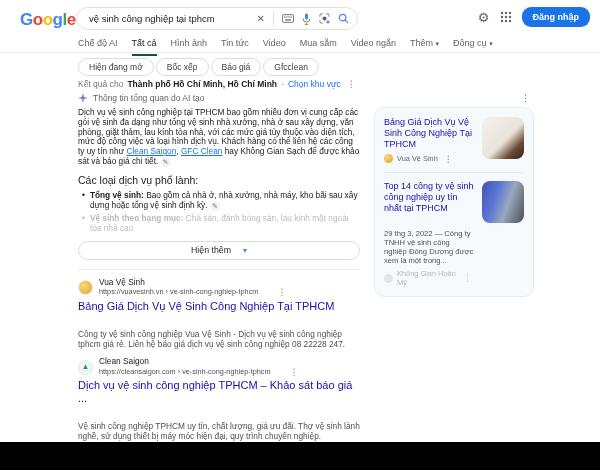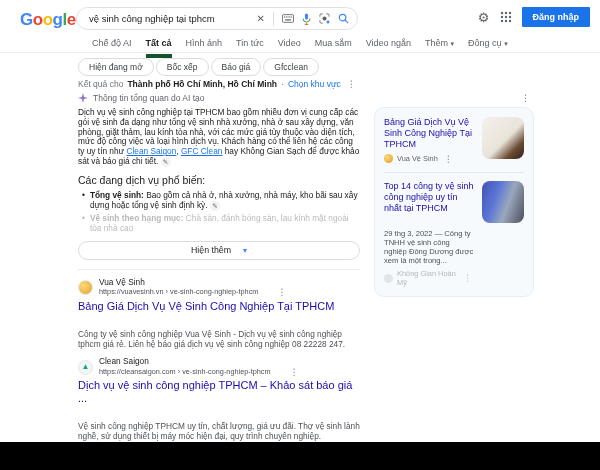--- a/index.html
+++ b/index.html
@@ -13,26 +13,26 @@
   .gl0{color:#4285F4}.gl1{color:#EA4335}.gl2{color:#FBBC05}.gl3{color:#4285F4}.gl4{color:#34A853}.gl5{color:#EA4335}
   .searchbox { position:absolute; left:76px; top:7px; width:282px; height:23px; border:1px solid #dfe1e5; border-radius:12px;
                display:flex; align-items:center; padding:0 8px 0 12px; background:#fff; }
   .searchbox input { flex:1; border:none; outline:none; font-size:9.5px; color:#202124; font-family:"Liberation Sans",sans-serif; background:transparent; min-width:0; }
   .sb-ic { display:flex; align-items:center; gap:8px; }
   .ic-x { font-size:10px; color:#5f6368; cursor:pointer; }
   .sb-div { width:1px; height:14px; background:#dfe1e5; }
   .sb-ic svg { display:block; cursor:pointer; }
   .hdr-right { position:absolute; right:10px; top:7px; display:flex; align-items:center; gap:10px; }
   .gear { font-size:13px; color:#5f6368; cursor:pointer; line-height:1; }
-  .signin { background:#1a73e8; color:#fff; font-size:9px; font-weight:bold; padding:5px 11px; border-radius:1px; border:none; cursor:pointer; font-family:"Liberation Sans",sans-serif; }
-
-  
-  .tabs { position:absolute; top:38px; left:92px; display:flex; gap:14px; font-size:9px; color:#5f6368; }
+  .signin { background:#1a73e8; color:#fff; font-size:9px; font-weight:bold; padding:5px 11px; border-radius:9px; border:none; cursor:pointer; font-family:"Liberation Sans",sans-serif; }
+
+  
+  .tabs { position:absolute; top:38px; left:78px; display:flex; gap:14px; font-size:9px; color:#5f6368; }
   .tab { padding-bottom:6px; cursor:pointer; white-space:nowrap; }
-  .tab.active { color:#202124; font-weight:bold; border-bottom:4px solid #14532d; }
+  .tab.active { color:#202124; font-weight:normal; border-bottom:2px solid #14532d; }
   .tab .arr { font-size:7px; }
   .tabs-line { position:absolute; top:52px; left:0; right:0; height:1px; background:#ececec; }
 
   
   .chips { position:absolute; top:58px; left:78px; display:flex; gap:2px; }
   .chip { border:1px solid #dadce0; border-radius:14px; padding:3px 10px; font-size:8.5px; color:#3c4043; background:#fff; cursor:pointer; white-space:nowrap; }
 
   
   .locline { position:absolute; top:79px; left:78px; font-size:8.5px; color:#70757a; display:flex; align-items:center; gap:4px; }
   .locline b { color:#202124; }
@@ -196,21 +196,21 @@
                   <stop offset="0" stop-color="#4285F4"></stop>
                   <stop offset="0.6" stop-color="#9b72cb"></stop>
                   <stop offset="1" stop-color="#d96570"></stop>
                 </linearGradient>
               </defs>
               <path d="M5 0 L6.1 3.9 L10 5 L6.1 6.1 L5 10 L3.9 6.1 L0 5 L3.9 3.9 Z" fill="url(#sg)"></path>
             </svg>
           <span>Thông tin tổng quan do AI tạo</span>
         </div>
         <div class="ai-para"><span>Dịch vụ vệ sinh công nghiệp tại TPHCM bao gồm nhiều đơn vị cung cấp các gói vệ sinh đa dạng như tổng vệ sinh nhà xưởng, nhà ở sau xây dựng, văn phòng, giặt thảm, lau kính tòa nhà, với các mức giá tùy thuộc vào diện tích, mức độ công việc và loại hình dịch vụ. Khách hàng có thể liên hệ các công ty uy tín như </span><a>Clean Saigon</a><span>, </span><a>GFC Clean</a><span> hay Không Gian Sạch để được khảo sát và báo giá chi tiết.</span> <span class="edit-ic">✎</span></div>
-        <div class="ai-sub">Các đang dịch vụ phổ biến:</div>
+        <div class="ai-sub">Các loại dịch vụ phổ lành:</div>
         <ul class="ai-bullets">
           <li>
               <span class="blt">•</span>
               <span><b>Tổng vệ sinh:</b><span> Bao gồm cả nhà ở, nhà xưởng, nhà máy, kho bãi sau xây dựng hoặc tổng vệ sinh định kỳ.</span> <span class="edit-ic">✎</span></span>
             </li>
           <li class="faded">
               <span class="blt">•</span>
               <span><b>Vệ sinh theo hạng mục:</b><span> Chà sàn, đánh bóng sàn, lau kính mặt ngoài tòa nhà cao</span></span>
             </li>
         </ul>

